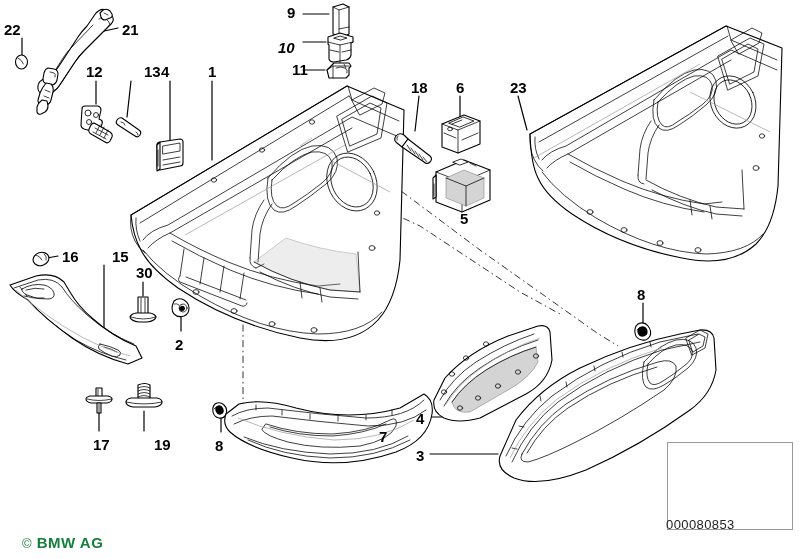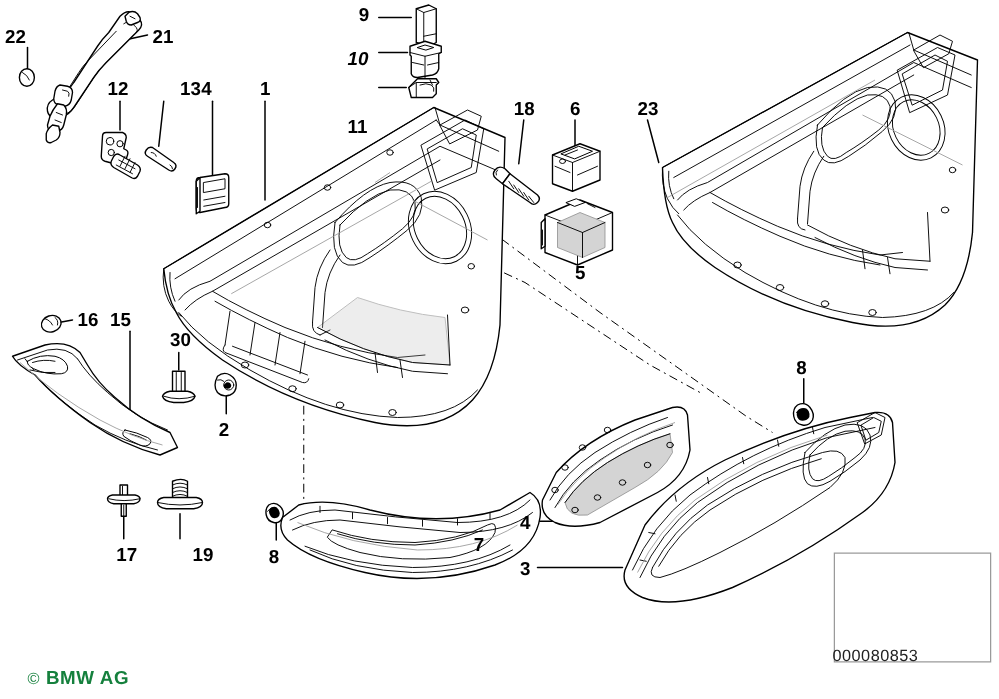--- a/index.html
+++ b/index.html
@@ -591,31 +591,31 @@
       <ellipse class="blk" cx="742" cy="495" rx="8" ry="7"></ellipse>
     </g>
   </svg>
 
   <div class="inset-box"></div>
 
   <div class="callout" style="left:4px;  top:22px;">22</div>
   <div class="callout" style="left:122px; top:22px;text-align:center;">21</div>
   <div class="callout" style="left:287px; top:5px;">9</div>
   <div class="callout" style="left:278px; top:40px;font-style:italic;">10</div>
-  <div class="callout" style="left:278px; top:62px;margin-top:32px;">11</div>
+  <div class="callout" style="left:292px; top:62px;">11</div>
   <div class="callout" style="left:86px;  top:64px;">12</div>
   <div class="callout" style="left:128px; top:64px;margin-left:16px;">13</div>
   <div class="callout" style="left:161px; top:64px;">4</div>
   <div class="callout" style="left:208px; top:64px;">1</div>
   <div class="callout" style="left:411px; top:80px;">18</div>
   <div class="callout" style="left:456px; top:80px;">6</div>
   <div class="callout" style="left:510px; top:80px;">23</div>
   <div class="callout" style="left:460px; top:211px;">5</div>
   <div class="callout" style="left:62px;  top:249px;">16</div>
-  <div class="callout" style="left:88px;  top:249px;">15</div>
+  <div class="callout" style="left:112px;  top:249px;">15</div>
   <div class="callout" style="left:136px; top:265px;">30</div>
   <div class="callout" style="left:175px; top:337px;">2</div>
   <div class="callout" style="left:637px; top:287px;">8</div>
   <div class="callout" style="left:93px;  top:437px;">17</div>
   <div class="callout" style="left:154px; top:437px;">19</div>
   <div class="callout" style="left:215px; top:438px;">8</div>
   <div class="callout" style="left:379px; top:429px;">7</div>
   <div class="callout" style="left:416px; top:411px;">4</div>
   <div class="callout" style="left:416px; top:448px;">3</div>
 

